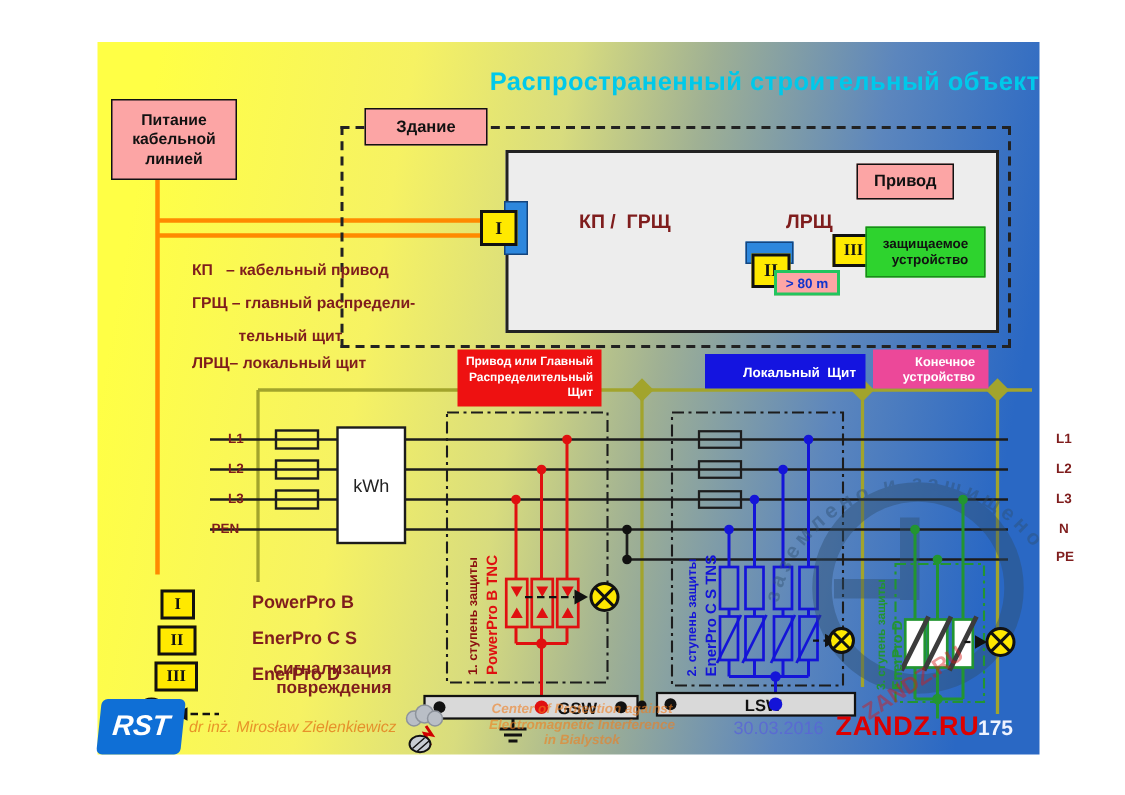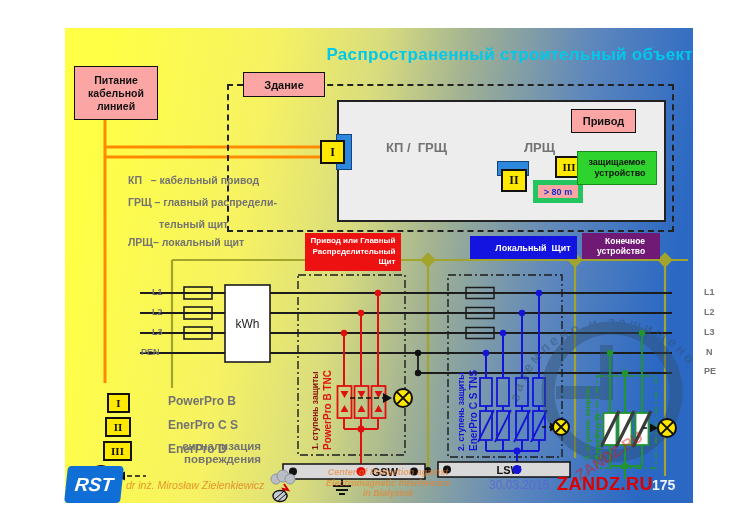--- a/index.html
+++ b/index.html
@@ -9,21 +9,21 @@
   .slide{left:65px;top:28px;width:628px;height:475px;
     background:linear-gradient(100deg,#ffff45 6%,#f6f263 30%,#d8dc7e 45%,#9fb094 58%,#5c86bd 75%,#2a68c4 92%);}
   .box{background:#fca5a5;border:1.5px solid #111;display:flex;align-items:center;justify-content:center;
     font-weight:bold;color:#111;text-align:center;}
   .multi{white-space:pre-line;}
   .pre{white-space:pre;}
   .marker{background:#ffe900;border:2px solid #111;display:flex;align-items:center;justify-content:center;
     font-family:"Liberation Serif",serif;font-weight:bold;color:#111;}
   .title{font-size:17px;font-weight:bold;color:#00c9ea;text-align:right;letter-spacing:.3px;margin-top:12px;}
   .hdr{color:#fff;font-weight:bold;text-align:right;display:flex;align-items:center;justify-content:center;}
-  .lbl{font-weight:bold;color:#737373;padding-left:28px;}
+  .lbl{font-weight:bold;color:#7f1d1d;padding-left:28px;}
   svg{position:absolute;left:0;top:0;}
 </style>
 </head>
 <body>
 
 <div class="page">
 
   <div class="abs slide"></div>
 
   <svg width="750" height="530" viewBox="0 0 750 530">
@@ -217,35 +217,35 @@
   <div class="abs" style="left:227px;top:84px;width:443px;height:144px;border:2px dashed #222;"></div>
   <div class="abs box" style="left:243px;top:72px;width:80px;height:23px;font-size:11px;">Здание</div>
   <div class="abs" style="left:337px;top:100px;width:325px;height:118px;background:#ededed;border:2px solid #222;"></div>
   <div class="abs box" style="left:571px;top:109px;width:63px;height:22px;font-size:11px;">Привод</div>
   <div class="abs" style="left:336px;top:134px;width:14px;height:34px;background:#2d87dd;border:1px solid #14457e;"></div>
   <div class="abs marker" style="left:320px;top:140px;width:21px;height:20px;font-size:12px;">I</div>
   <div class="abs lbl pre" style="left:358px;top:140px;font-size:13px;">КП /  ГРЩ</div>
   <div class="abs lbl" style="left:496px;top:140px;font-size:13px;">ЛРЩ</div>
   <div class="abs" style="left:497px;top:161px;width:30px;height:13px;background:#2d87dd;border:1px solid #14457e;"></div>
   <div class="abs marker" style="left:501px;top:169px;width:22px;height:19px;font-size:12px;">II</div>
-  <div class="abs box" style="left:533px;top:180px;width:40px;height:13px;font-size:9px;border:5px solid #22c55e;color:#1133cc;">&gt; 80 m</div>
+  <div class="abs box" style="left:516px;top:180px;width:40px;height:13px;font-size:9px;border:2px solid #22c55e;color:#1133cc;">&gt; 80 m</div>
   <div class="abs marker" style="left:555px;top:156px;width:24px;height:18px;font-size:11px;">III</div>
   <div class="abs hdr multi" style="left:577px;top:151px;width:78px;height:32px;background:#2ed32e;border:1px solid #1a8a1a;color:#111;font-size:9px;line-height:11px;">защищаемое
 устройство</div>
 
   <div class="abs lbl pre" style="left:100px;top:174px;font-size:10.5px;">КП   – кабельный привод</div>
   <div class="abs lbl pre" style="left:100px;top:196px;font-size:10.5px;">ГРЩ – главный распредели-</div>
   <div class="abs lbl pre" style="left:131px;top:218px;font-size:10.5px;">тельный щит</div>
   <div class="abs lbl pre" style="left:100px;top:236px;font-size:10.5px;">ЛРЩ– локальный щит</div>
 
   <div class="abs hdr multi" style="left:305px;top:233px;width:96px;height:38px;background:#ee1111;font-size:8px;line-height:10.5px;">Привод или Главный
 Распределительный
 Щит</div>
   <div class="abs hdr pre" style="left:470px;top:236px;width:88px;height:23px;background:#1414e0;font-size:9px;padding-left:19px;">Локальный  Щит</div>
-  <div class="abs hdr multi" style="left:582px;top:233px;width:78px;height:26px;background:#701a75;font-size:8.5px;line-height:10.5px;">Конечное
+  <div class="abs hdr multi" style="left:582px;top:233px;width:66px;height:26px;background:#ec4899;font-size:8.5px;line-height:10.5px;padding-left:11px;">Конечное
 устройство</div>
 
   <div class="abs lbl" style="left:124px;top:287px;font-size:9px;">L1</div>
   <div class="abs lbl" style="left:124px;top:307px;font-size:9px;">L2</div>
   <div class="abs lbl" style="left:124px;top:327px;font-size:9px;">L3</div>
   <div class="abs lbl" style="left:113px;top:347px;font-size:9px;">PEN</div>
   <div class="abs lbl" style="left:676px;top:287px;font-size:9px;">L1</div>
   <div class="abs lbl" style="left:676px;top:307px;font-size:9px;">L2</div>
   <div class="abs lbl" style="left:676px;top:327px;font-size:9px;">L3</div>
   <div class="abs lbl" style="left:678px;top:347px;font-size:9px;">N</div>

